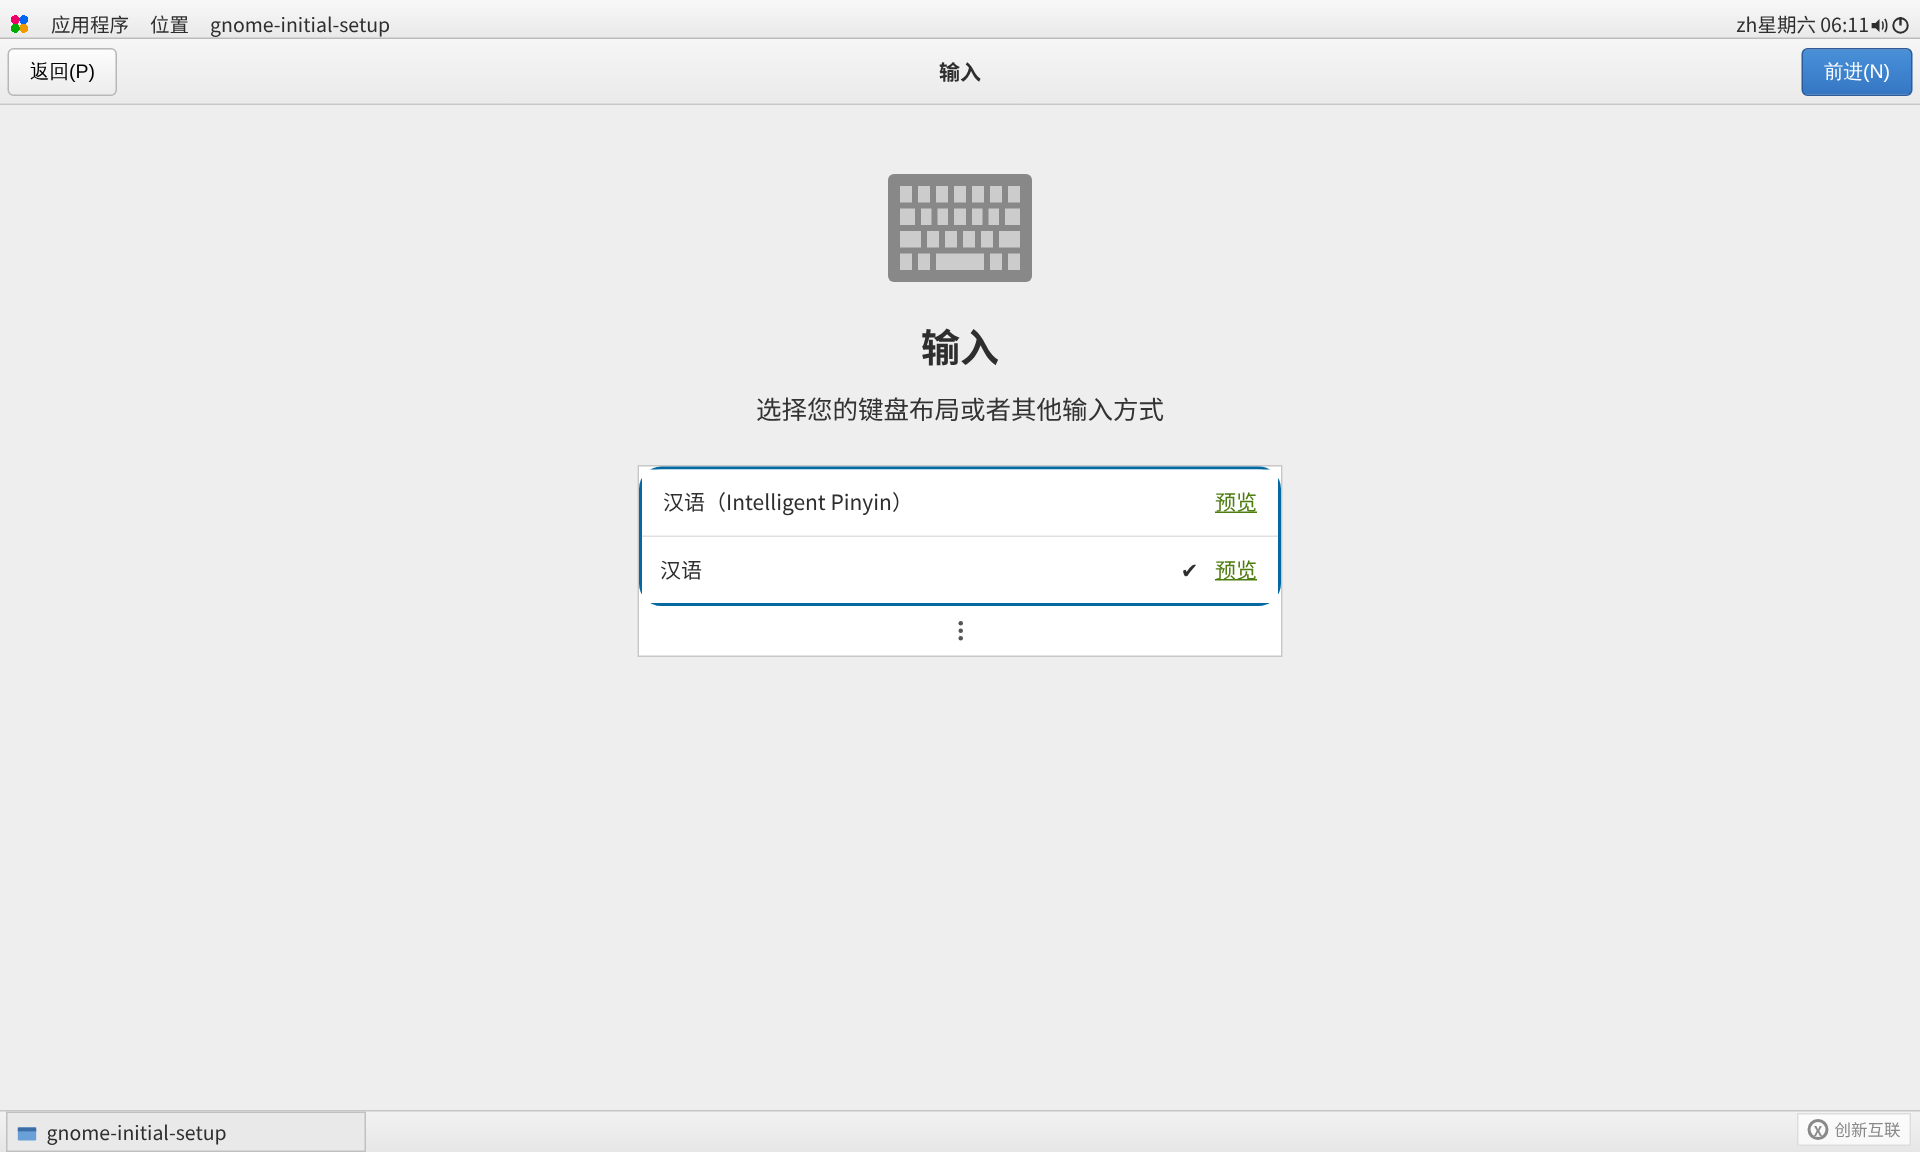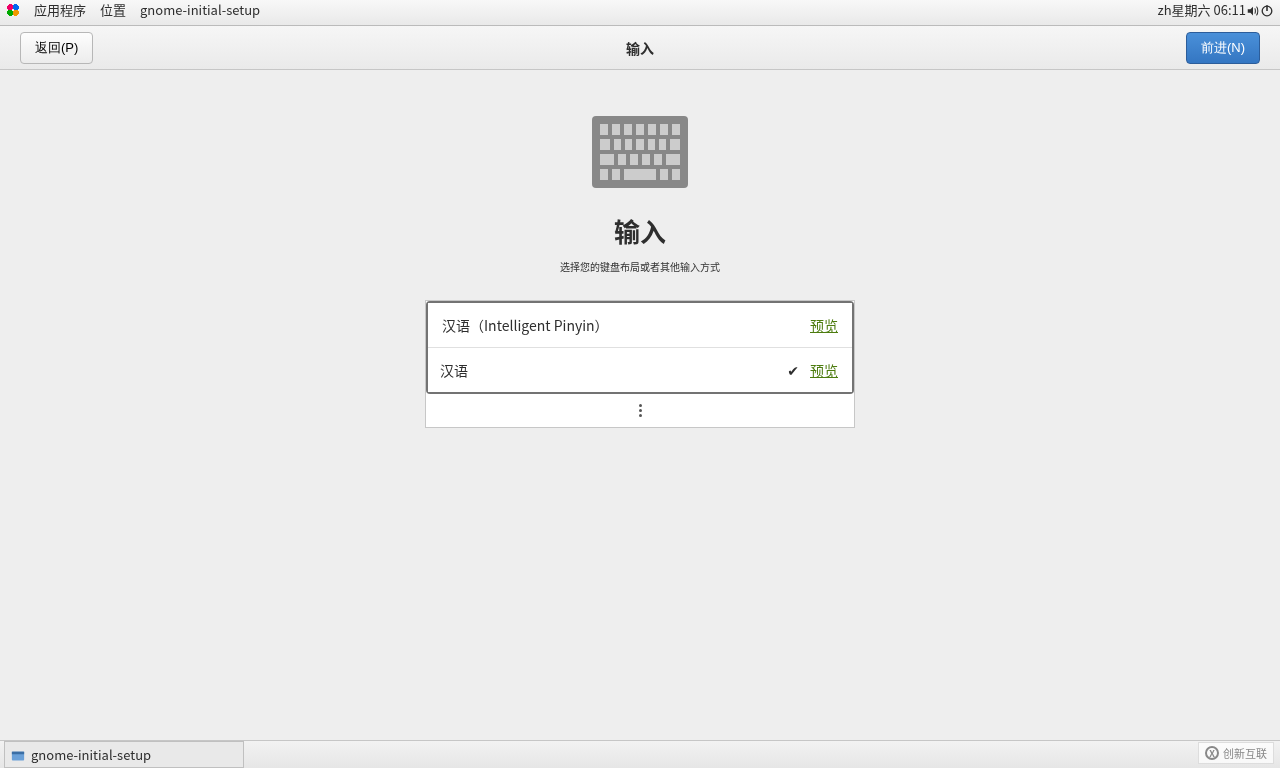--- a/index.html
+++ b/index.html
@@ -11,21 +11,21 @@
       height: 768px;
       overflow: hidden;
       color: #2e2e2e;
     }
     
     .top-panel {
       height: 26px;
       background: linear-gradient(#f8f8f8, #e9e9e9);
       border-bottom: 1px solid #bbb;
       display: flex;
-      align-items: flex-start;
+      align-items: flex-end;
       padding: 0 6px;
       font-size: 13px;
       color: #2e2e2e;
     }
     .top-panel .left { display: flex; align-items: center; gap: 14px; }
     .top-panel .right { margin-left: auto; display: flex; align-items: center; }
     .panel-icon { width: 14px; height: 14px; display: inline-block; }
     .panel-icon svg { width: 100%; height: 100%; }
     .apps-icon {
       width: 14px; height: 14px;
@@ -35,21 +35,21 @@
         radial-gradient(circle at 30% 70%, #0a0 0 3px, transparent 3px),
         radial-gradient(circle at 70% 70%, #e90 0 3px, transparent 3px);
     }
     
     .header-bar {
       height: 44px;
       background: linear-gradient(#f6f6f6, #eaeaea);
       border-bottom: 1px solid #c6c6c6;
       display: flex;
       align-items: center;
-      padding: 0 20px;
+      padding: 0 5px;
       position: relative;
     }
     .hb-title {
       position: absolute;
       left: 0; right: 0;
       text-align: center;
       font-weight: bold;
       font-size: 14px;
       pointer-events: none;
     }
@@ -71,30 +71,30 @@
     
     .main { height: calc(100% - 26px - 44px - 28px); display: flex; flex-direction: column; align-items: center; }
     .kbd-icon { margin-top: 46px; width: 96px; height: 72px; background: #888; border-radius: 4px; padding: 8px; display: grid; grid-template-rows: repeat(4,1fr); gap: 4px; }
     .kbd-row { display: grid; gap: 4px; }
     .kbd-row.r1 { grid-template-columns: repeat(7,1fr); }
     .kbd-row.r2 { grid-template-columns: 1.4fr repeat(5,1fr) 1.4fr; }
     .kbd-row.r3 { grid-template-columns: 1.8fr repeat(4,1fr) 1.8fr; }
     .kbd-row.r4 { grid-template-columns: 1fr 1fr 4fr 1fr 1fr; }
     .kbd-row > div { background: #ccc; }
     .page-title { margin-top: 24px; font-size: 26px; font-weight: 600; }
-    .page-subtitle { margin-top: 10px; font-size: 10px; color: #333; }
+    .page-subtitle { margin-top: 10px; font-size: 17px; color: #333; }
     .input-list {
       margin-top: 26px;
       width: 430px;
       border: 1px solid #c7c7c7;
       background: #fff;
     }
     .highlight-box {
-      border: 2px solid #737373;
-      border-radius: 4px;
+      border: 2px solid #0369a1;
+      border-radius: 15px;
       padding: 0;
     }
     .input-row {
       display: flex;
       align-items: center;
       padding: 12px 14px;
       border-bottom: 1px solid #e0e0e0;
       background: #fff;
       font-size: 14px;
     }

